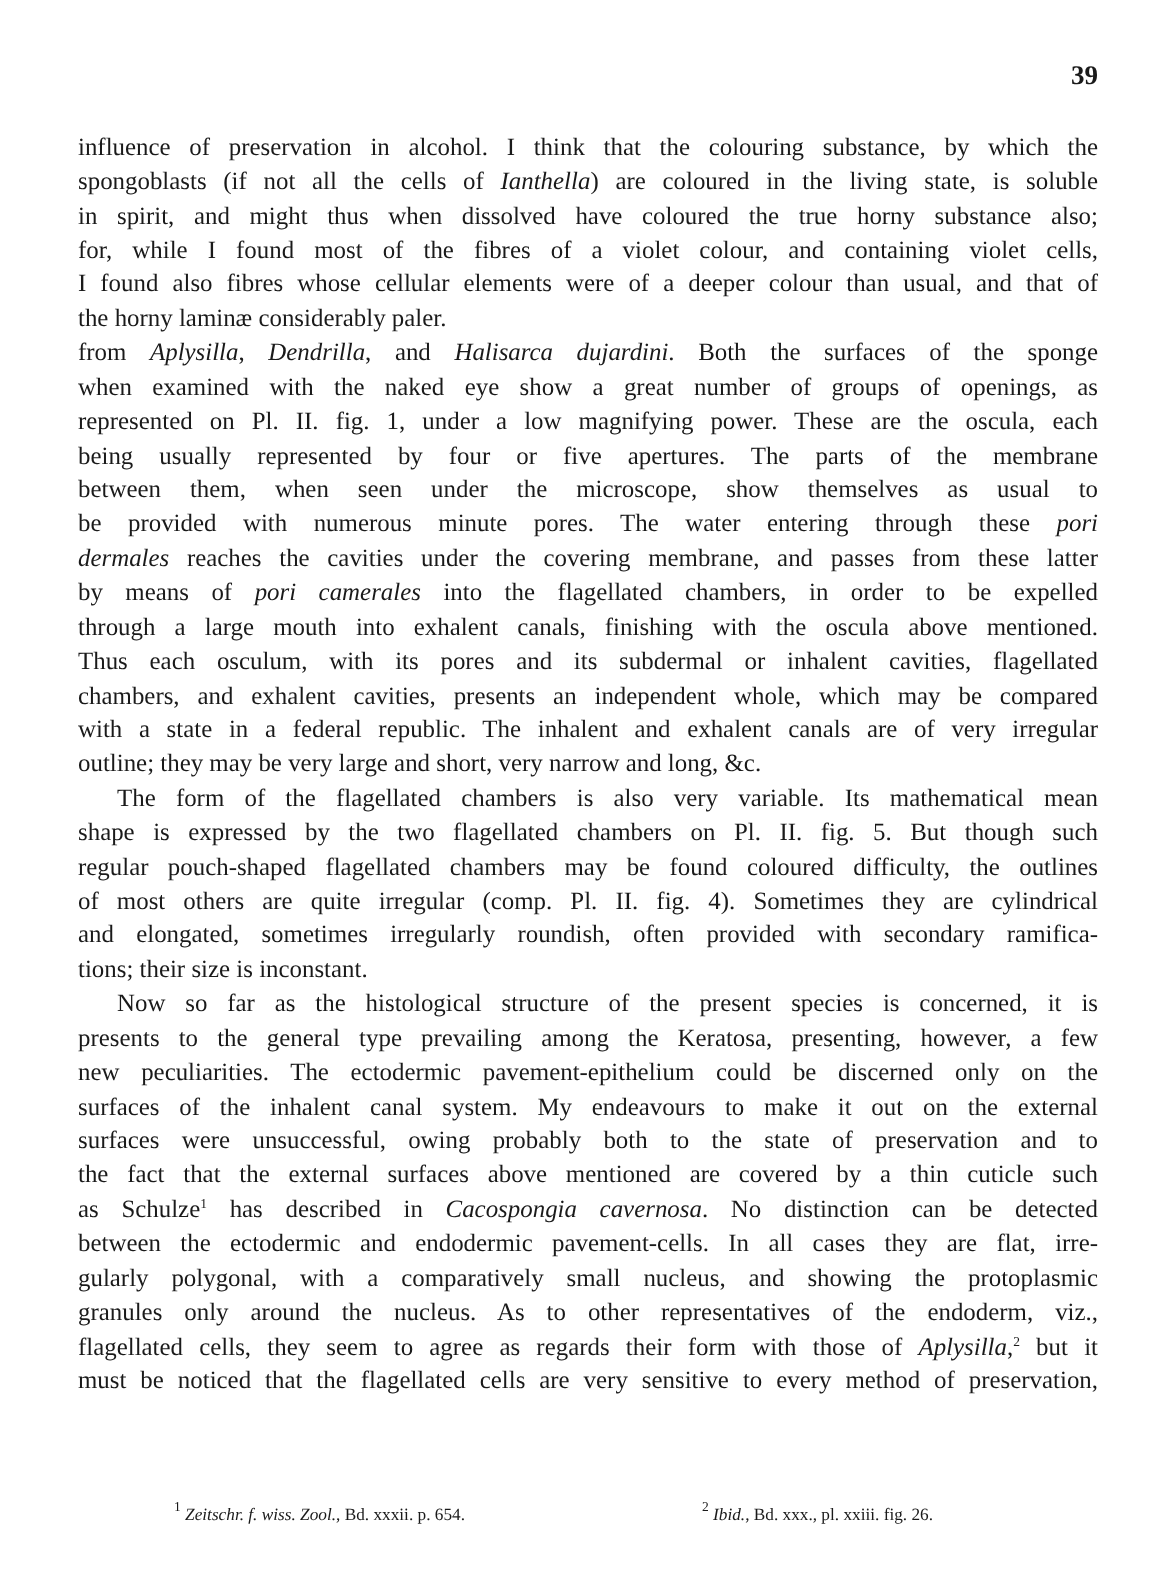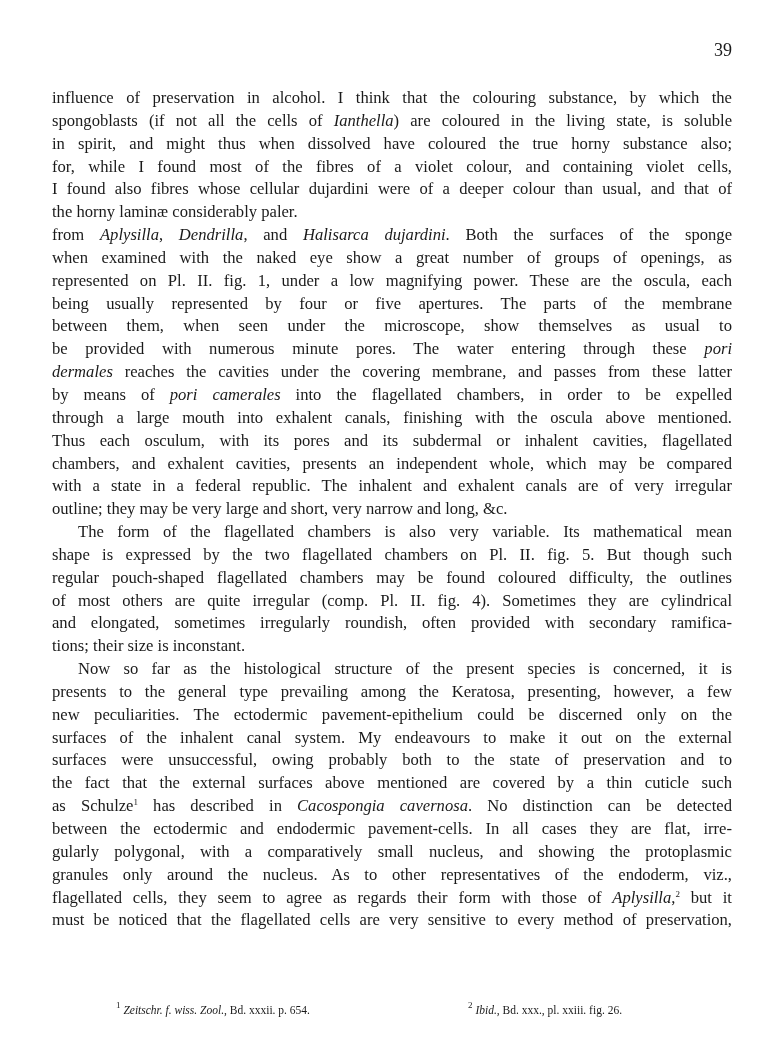--- a/index.html
+++ b/index.html
@@ -1,21 +1,21 @@
 <!DOCTYPE html>
 <html><head>
 <meta charset="utf-8">
 <style>
   html, body { margin: 0; padding: 0; background: #ffffff; }
   body { width: 776px; height: 1050px; position: relative; overflow: hidden;
          font-family: "Liberation Serif", "DejaVu Serif", serif; color: #1a1a1a; }
   .header { position: absolute; top: 40px; left: 52px; width: 680px; height: 22px; }
   .running-title { position: absolute; left: 0; right: 0; text-align: center;
          font-size: 14.5px; letter-spacing: 0.6px; top: 3px; }
-  .page-number { position: absolute; right: 0; top: 0; font-size: 18px; font-weight: normal; }
+  .page-number { position: absolute; right: 0; top: 0; font-size: 18px; font-weight: bold; }
   .body { position: absolute; top: 87px; left: 52px; width: 680px; }
   .line { display: block; height: 22.85px; line-height: 22.85px; font-size: 16.6px;
           white-space: nowrap; text-align: justify; text-align-last: justify; }
   .line.last { text-align-last: left; }
   .line.indent { padding-left: 26px; }
   i { font-style: italic; }
   sup { font-size: 9px; vertical-align: 6px; line-height: 0; }
   .footnotes { position: absolute; top: 1004px; left: 52px; width: 680px; height: 18px;
                font-size: 11.5px; }
   .fn1 { position: absolute; left: 64px; top: 0; }
@@ -27,21 +27,21 @@
 
 <div class="header">
   <span class="page-number">39</span>
 </div>
 
 <div class="body" id="body-text">
     <span class="line"><span>influence of preservation in alcohol.   I think that the colouring substance, by which the</span></span>
     <span class="line"><span>spongoblasts (if not all the cells of </span><i>Ianthella</i><span>) are coloured in the living state, is soluble</span></span>
     <span class="line"><span>in spirit, and might thus when dissolved have coloured the true horny substance also;</span></span>
     <span class="line"><span>for, while I found most of the fibres of a violet colour, and containing violet cells,</span></span>
-    <span class="line"><span>I found also fibres whose cellular dujardini were of a deeper colour than usual, and that of</span></span>
+    <span class="line"><span>I found also fibres whose cellular elements were of a deeper colour than usual, and that of</span></span>
     <span class="line last"><span>the horny laminæ considerably paler.</span></span>
     <span class="line"><span>from </span><i>Aplysilla</i><span>, </span><i>Dendrilla</i><span>, and </span><i>Halisarca dujardini</i><span>.   Both the surfaces of the sponge</span></span>
     <span class="line"><span>when examined with the naked eye show a great number of groups of openings, as</span></span>
     <span class="line"><span>represented on Pl. II. fig. 1, under a low magnifying power.   These are the oscula, each</span></span>
     <span class="line"><span>being usually represented by four or five apertures.   The parts of the membrane</span></span>
     <span class="line"><span>between them, when seen under the microscope, show themselves as usual to</span></span>
     <span class="line"><span>be provided with numerous minute pores.   The water entering through these </span><i>pori</i></span>
     <span class="line"><i>dermales</i><span> reaches the cavities under the covering membrane, and passes from these latter</span></span>
     <span class="line"><span>by means of </span><i>pori camerales</i><span> into the flagellated chambers, in order to be expelled</span></span>
     <span class="line"><span>through a large mouth into exhalent canals, finishing with the oscula above mentioned.</span></span>

